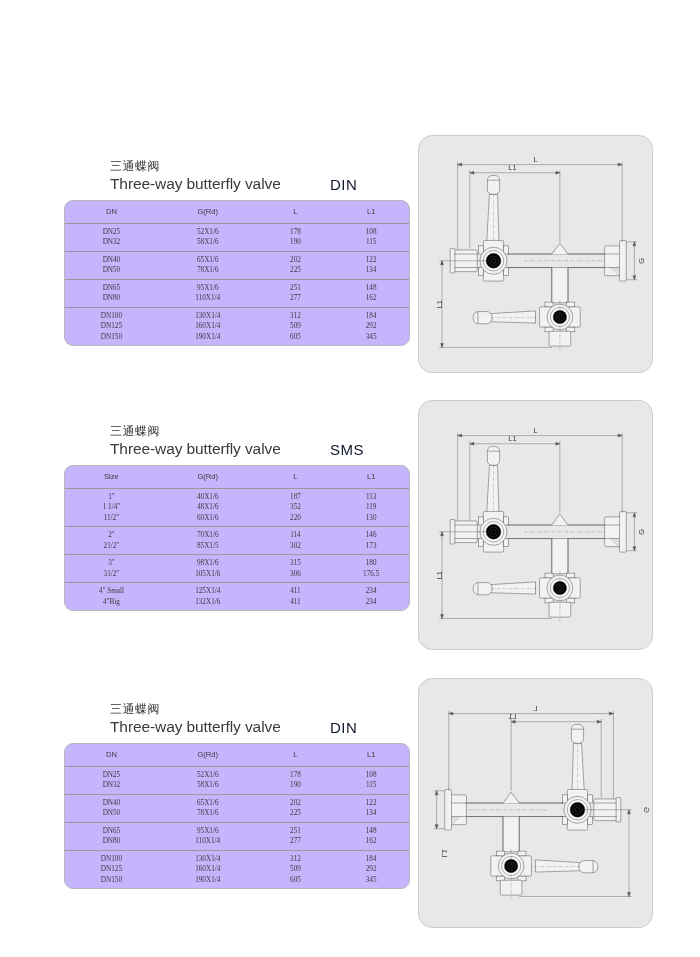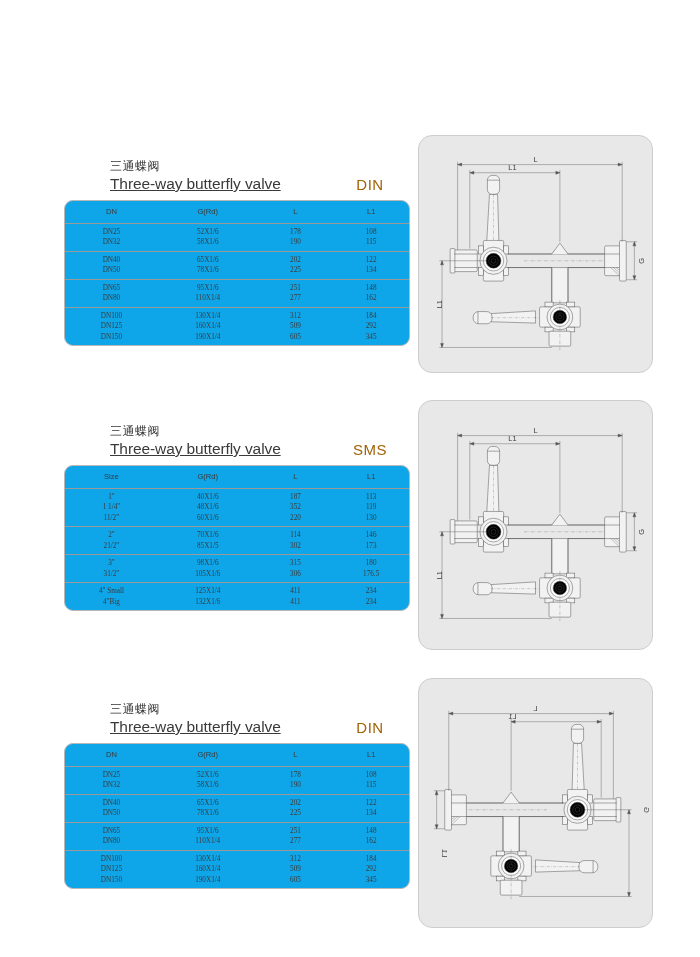--- a/index.html
+++ b/index.html
@@ -18,37 +18,36 @@
   .heading {
     position: absolute; left: 64px; top: 24px; width: 350px; margin-left: 46px;
   }
   .title-cn {
     font-size: 12px; line-height: 14px; color: #333;
     font-family: "DejaVu Sans", sans-serif;
     letter-spacing: 0.5px;
   }
   .title-en {
     font-size: 15.5px; line-height: 19px; color: #3a3a3a;
-    font-weight: 400; letter-spacing: -0.1px; margin-top: 1px; text-decoration: underline;
+    font-weight: 400; letter-spacing: -0.1px; margin-top: 1px;
   }
   .std-label {
     position: absolute; left: 330px; top: 41px; width: 80px;
-    text-align: center;
-    font-size: 15px; color: #a16207; letter-spacing: 0.5px;
+    font-size: 15px; color: #0f172a; letter-spacing: 0.5px;
   }
 
   
   .spec-table {
     position: absolute; left: 64px; top: 65px;
     width: 346px;
     border-collapse: collapse;
     border: 1px solid #b8b8b8;
     border-radius: 9px;
     overflow: hidden;
-    background: #0ea5e9;
+    background: #c4b5fd;
   }
   .spec-table table { width: 100%; border-collapse: collapse; }
   .spec-table th, .spec-table td {
     text-align: center;
     font-size: 7.2px;
     color: #3b3b3b;
     font-weight: normal;
     padding: 0;
     line-height: 10.5px;
     height: 10.5px;

